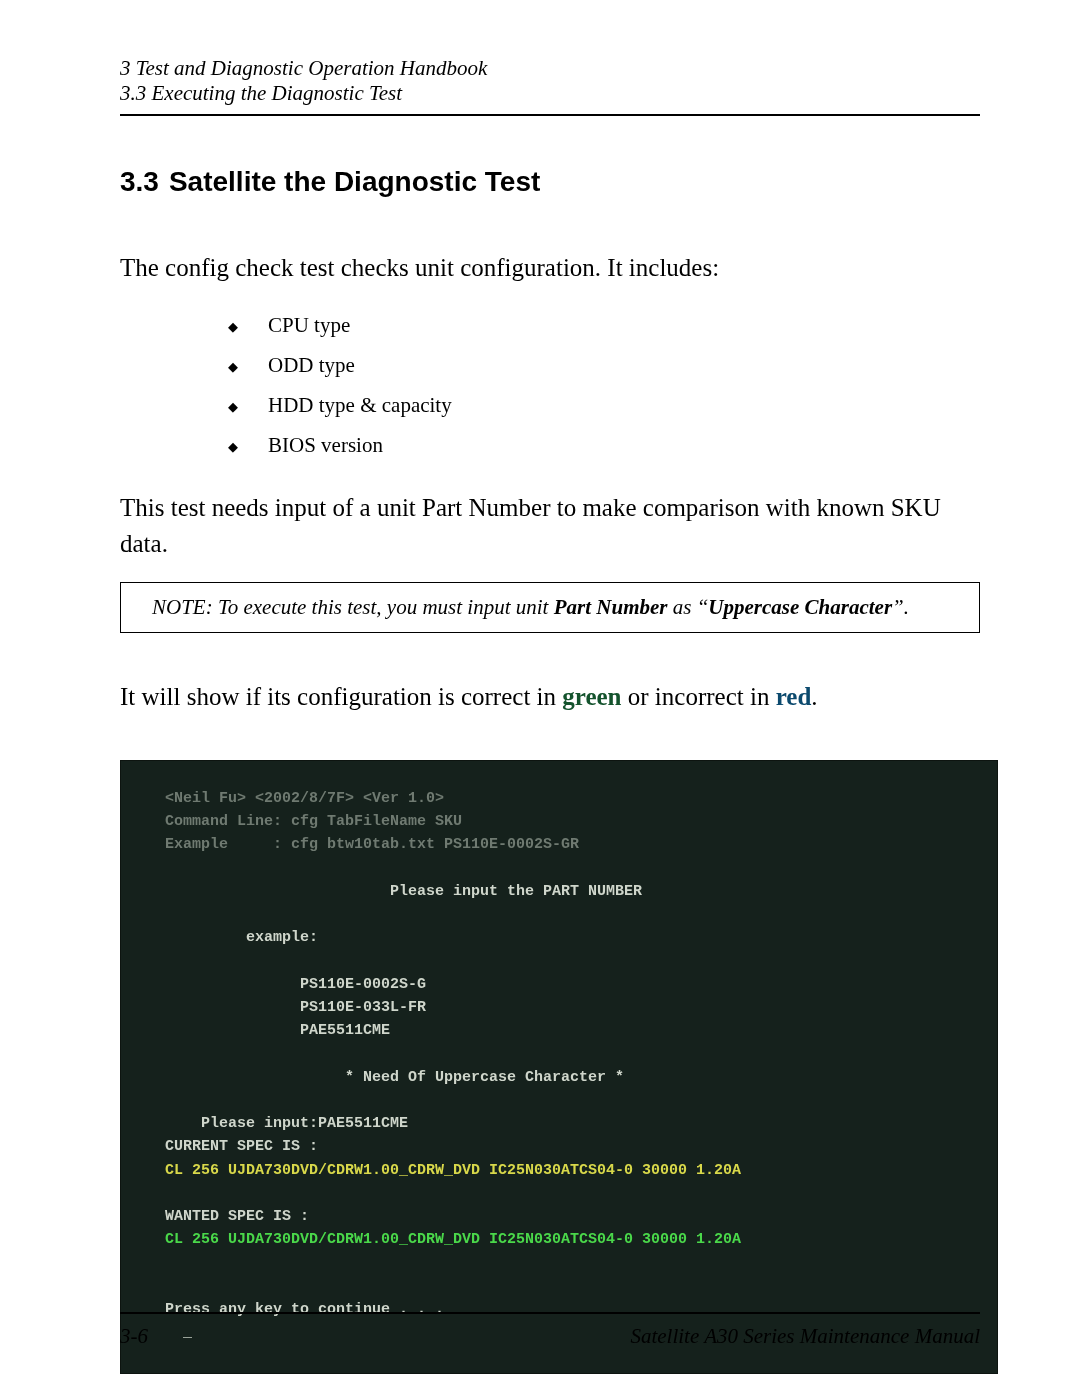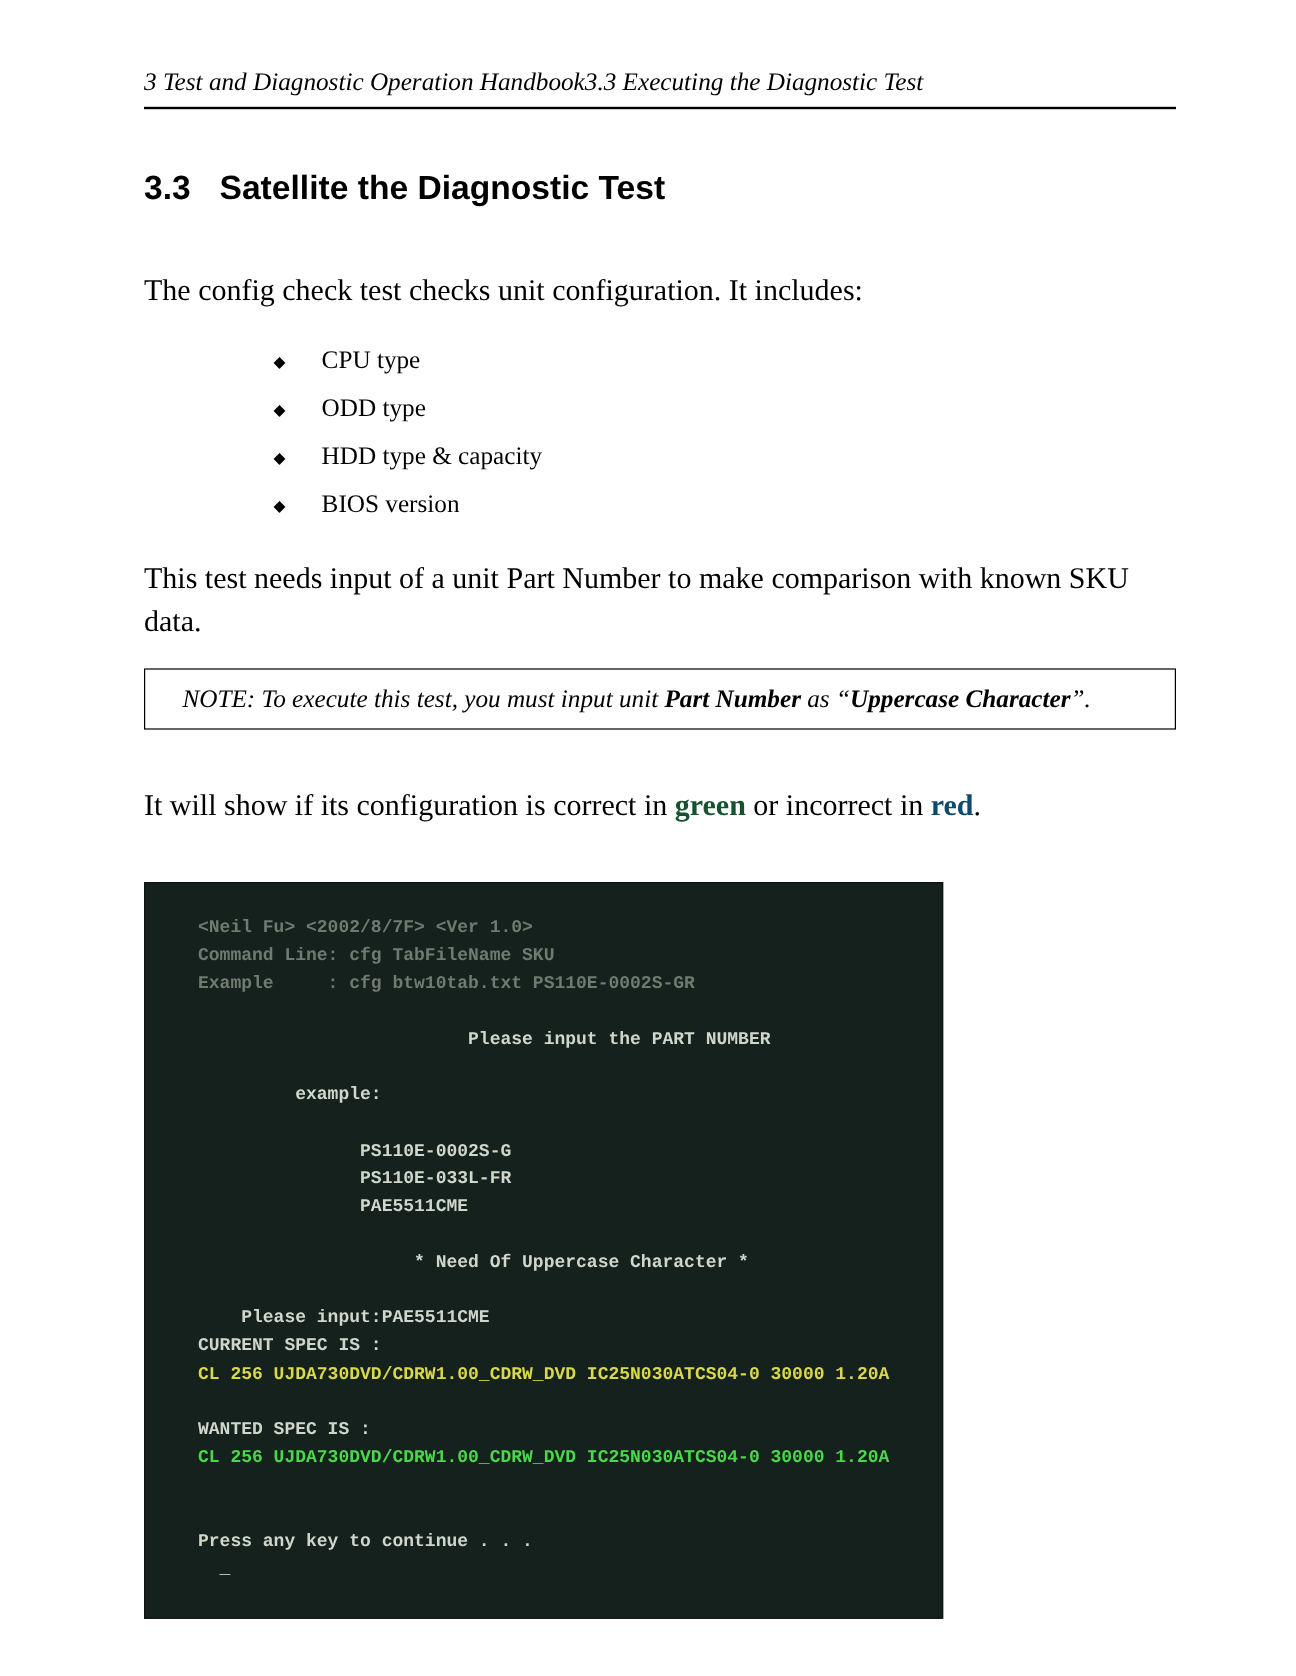--- a/index.html
+++ b/index.html
@@ -1,29 +1,29 @@
 <!DOCTYPE html>
 <html><head>
 <meta charset="utf-8">
 <style>
   * { box-sizing: border-box; margin: 0; padding: 0; }
   html, body { width: 1080px; height: 1397px; background: #fff; font-family: "Times New Roman", Times, serif; color: #000; }
   .page { position: relative; width: 1080px; height: 1397px; padding: 56px 100px 60px 120px; }
-  .hdr { display: flex; justify-content: flex-start; font-style: italic; font-size: 21px; border-bottom: 2px solid #000; padding-bottom: 8px; margin-bottom: 50px; }
+  .hdr { display: flex; justify-content: flex-end; font-style: italic; font-size: 21px; border-bottom: 2px solid #000; padding-bottom: 8px; margin-bottom: 50px; flex-direction: column; }
   .section-title { font-family: Arial, Helvetica, sans-serif; font-weight: bold; font-size: 28px; margin-bottom: 52px; }
-  .section-title .num { margin-right: 24px; }
+  .section-title .num { margin-right: 10px; }
   .para { font-size: 25px; line-height: 1.45; margin-bottom: 20px; }
   ul.checks { list-style: none; margin: 0 0 24px 108px; }
   ul.checks li { font-size: 21px; line-height: 1.9; position: relative; padding-left: 40px; }
   ul.checks li::before { content: "\25C6"; font-size: 13px; position: absolute; left: 0; top: 9px; }
   .note-box { border: 1.5px solid #000; padding: 12px 31px; font-size: 21px; font-style: italic; margin: 18px 0 46px 0; }
   .note-box .bold { font-weight: bold; font-style: italic; }
   .green { color: #14532d; font-weight: bold; }
   .red   { color: #0c4a6e; font-weight: bold; }
-  .shot { width: 666px; margin-top: 44px; background: #15211c; padding: 26px 20px 28px 44px; font-family: "Courier New", monospace; font-size: 15px; font-weight: bold; color: #cfd6cb; line-height: 1.55; white-space: pre; overflow: hidden; border: 1px solid #0d1410; }
+  .shot { width: 878px; margin-top: 44px; background: #15211c; padding: 26px 20px 28px 44px; font-family: "Courier New", monospace; font-size: 15px; font-weight: bold; color: #cfd6cb; line-height: 1.55; white-space: pre; overflow: hidden; border: 1px solid #0d1410; }
   .shot .dim   { color: #6f7a71; }
   .shot .yel   { color: #d8d84a; }
   .shot .grn   { color: #4ad84a; }
   .ftr { position: absolute; left: 120px; right: 100px; bottom: 48px; display: flex; justify-content: space-between; font-style: italic; font-size: 21px; border-top: 2px solid #000; padding-top: 10px; }
 </style>
 </head>
 <body>
 
 <div class="page">
 
@@ -74,14 +74,18 @@
 <span>CURRENT SPEC IS :</span>
 <span class="yel">CL 256 UJDA730DVD/CDRW1.00_CDRW_DVD IC25N030ATCS04-0 30000 1.20A</span>
 
 <span>WANTED SPEC IS :</span>
 <span class="grn">CL 256 UJDA730DVD/CDRW1.00_CDRW_DVD IC25N030ATCS04-0 30000 1.20A</span>
 
 
 <span>Press any key to continue . . .</span>
 <span>  _</span></div>
 
+  <div class="ftr">
+    <span>3-6</span>
+    <span>Satellite A30 Series Maintenance Manual</span>
+  </div>
 
 </div>
 
 </body></html>

